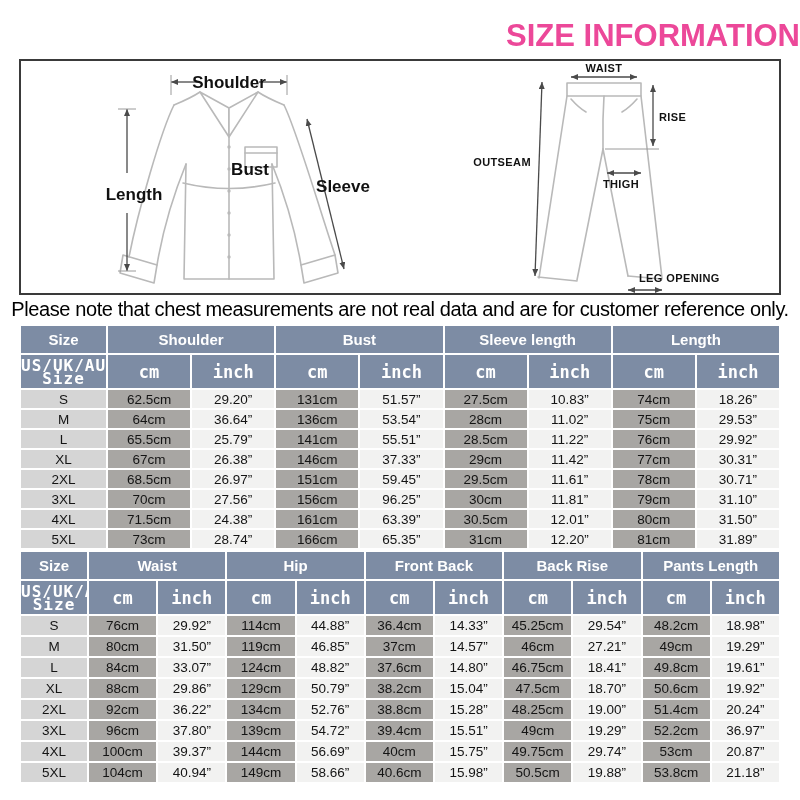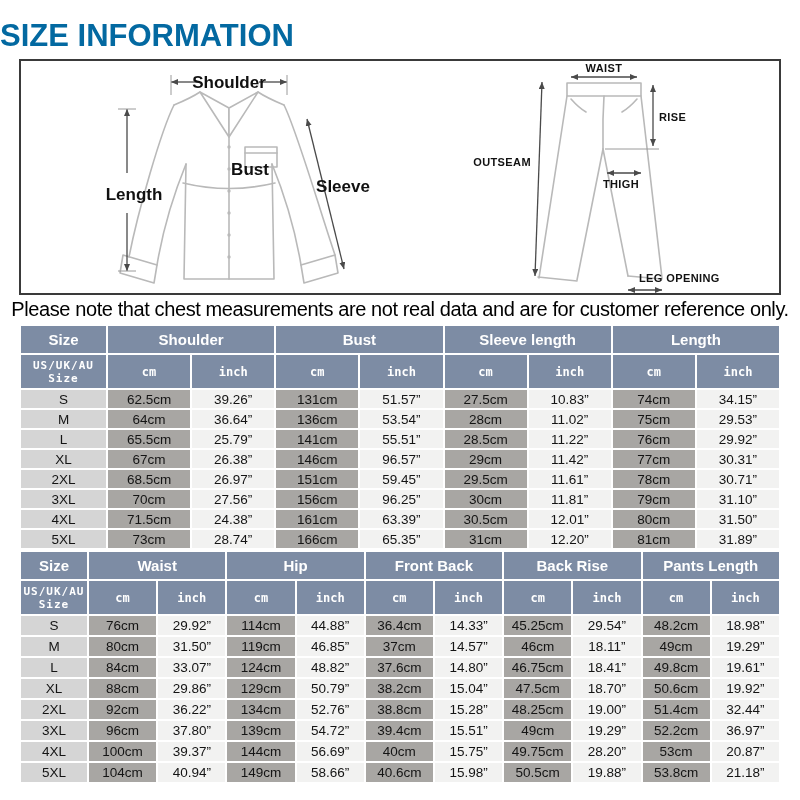--- a/index.html
+++ b/index.html
@@ -2,21 +2,21 @@
 <html><head>
 <meta charset="utf-8">
 <style>
   html,body{margin:0;padding:0;}
   body{
     width:800px;height:800px;background:#ffffff;overflow:hidden;
     font-family:"Liberation Sans",sans-serif;
     --header-bg:#7d8ca4; --size-bg:#d5d5d5; --cm-bg:#a8a6a3; --inch-bg:#f2f2f1;
   }
   .title{
-    text-align:left;font-size:31px;font-weight:bold;color:#0369a1;
+    text-align:right;font-size:31px;font-weight:bold;color:#ec4899;
     margin:19px 0 6px 0;line-height:34px;letter-spacing:0px;
   }
   .diagram-box{
     position:relative;margin:0 19px;width:758px;height:232px;
     border:2px solid #3a3a3a;background:#fff;
   }
   .diagram-box svg{position:absolute;top:0;}
   #shirt-svg{left:2px;}
   #pants-svg{left:380px;}
   .garment{stroke:#b9b9b9;stroke-width:1.6;fill:none;stroke-linejoin:round;stroke-linecap:round;}
@@ -36,23 +36,23 @@
   table.size-table th,table.size-table td{
     text-align:center;vertical-align:middle;padding:0;overflow:hidden;
   }
   th.g-head{
     background:var(--header-bg);color:#fff;font-size:15px;font-weight:bold;
     height:27px;font-family:"Liberation Sans",sans-serif;
   }
   th.sub-head{
     background:var(--header-bg);color:#fff;height:33px;
     font-family:"DejaVu Sans Mono","Liberation Mono",monospace;
-    font-size:12px;font-weight:bold;
-  }
-  th.size-sub{font-size:11px;line-height:13px;white-space:pre-line;letter-spacing:1px;}
+    font-size:17px;font-weight:bold;
+  }
+  th.size-sub{font-size:16px;line-height:13px;white-space:pre-line;letter-spacing:1px;}
   td.size{background:var(--size-bg);}
   td.cm{background:var(--cm-bg);}
   td.inch{background:var(--inch-bg);}
   table.size-table td{font-size:13.5px;color:#141414;}
   #shirt-table td{height:18px;}
   #pants-table td{height:19px;}
   #shirt-table col.size-col{width:85px;}
   #pants-table col.size-col{width:66px;}
 </style>
 </head>
@@ -176,27 +176,27 @@
         <th class="sub-head">cm</th>
         <th class="sub-head">inch</th>
         <th class="sub-head">cm</th>
         <th class="sub-head">inch</th>
         <th class="sub-head">cm</th>
         <th class="sub-head">inch</th>
       </tr>
       <tr>
         <td class="size">S</td>
         <td class="cm">62.5cm</td>
-        <td class="inch">39.26”</td>
+        <td class="inch">29.20”</td>
         <td class="cm">131cm</td>
         <td class="inch">51.57”</td>
         <td class="cm">27.5cm</td>
         <td class="inch">10.83”</td>
         <td class="cm">74cm</td>
-        <td class="inch">34.15”</td>
+        <td class="inch">18.26”</td>
       </tr>
       <tr>
         <td class="size">M</td>
         <td class="cm">64cm</td>
         <td class="inch">36.64”</td>
         <td class="cm">136cm</td>
         <td class="inch">53.54”</td>
         <td class="cm">28cm</td>
         <td class="inch">11.02”</td>
         <td class="cm">75cm</td>
@@ -211,21 +211,21 @@
         <td class="cm">28.5cm</td>
         <td class="inch">11.22”</td>
         <td class="cm">76cm</td>
         <td class="inch">29.92”</td>
       </tr>
       <tr>
         <td class="size">XL</td>
         <td class="cm">67cm</td>
         <td class="inch">26.38”</td>
         <td class="cm">146cm</td>
-        <td class="inch">96.57”</td>
+        <td class="inch">37.33”</td>
         <td class="cm">29cm</td>
         <td class="inch">11.42”</td>
         <td class="cm">77cm</td>
         <td class="inch">30.31”</td>
       </tr>
       <tr>
         <td class="size">2XL</td>
         <td class="cm">68.5cm</td>
         <td class="inch">26.97”</td>
         <td class="cm">151cm</td>
@@ -313,21 +313,21 @@
       </tr>
       <tr>
         <td class="size">M</td>
         <td class="cm">80cm</td>
         <td class="inch">31.50”</td>
         <td class="cm">119cm</td>
         <td class="inch">46.85”</td>
         <td class="cm">37cm</td>
         <td class="inch">14.57”</td>
         <td class="cm">46cm</td>
-        <td class="inch">18.11”</td>
+        <td class="inch">27.21”</td>
         <td class="cm">49cm</td>
         <td class="inch">19.29”</td>
       </tr>
       <tr>
         <td class="size">L</td>
         <td class="cm">84cm</td>
         <td class="inch">33.07”</td>
         <td class="cm">124cm</td>
         <td class="inch">48.82”</td>
         <td class="cm">37.6cm</td>
@@ -354,21 +354,21 @@
         <td class="size">2XL</td>
         <td class="cm">92cm</td>
         <td class="inch">36.22”</td>
         <td class="cm">134cm</td>
         <td class="inch">52.76”</td>
         <td class="cm">38.8cm</td>
         <td class="inch">15.28”</td>
         <td class="cm">48.25cm</td>
         <td class="inch">19.00”</td>
         <td class="cm">51.4cm</td>
-        <td class="inch">32.44”</td>
+        <td class="inch">20.24”</td>
       </tr>
       <tr>
         <td class="size">3XL</td>
         <td class="cm">96cm</td>
         <td class="inch">37.80”</td>
         <td class="cm">139cm</td>
         <td class="inch">54.72”</td>
         <td class="cm">39.4cm</td>
         <td class="inch">15.51”</td>
         <td class="cm">49cm</td>
@@ -378,21 +378,21 @@
       </tr>
       <tr>
         <td class="size">4XL</td>
         <td class="cm">100cm</td>
         <td class="inch">39.37”</td>
         <td class="cm">144cm</td>
         <td class="inch">56.69”</td>
         <td class="cm">40cm</td>
         <td class="inch">15.75”</td>
         <td class="cm">49.75cm</td>
-        <td class="inch">28.20”</td>
+        <td class="inch">29.74”</td>
         <td class="cm">53cm</td>
         <td class="inch">20.87”</td>
       </tr>
       <tr>
         <td class="size">5XL</td>
         <td class="cm">104cm</td>
         <td class="inch">40.94”</td>
         <td class="cm">149cm</td>
         <td class="inch">58.66”</td>
         <td class="cm">40.6cm</td>

